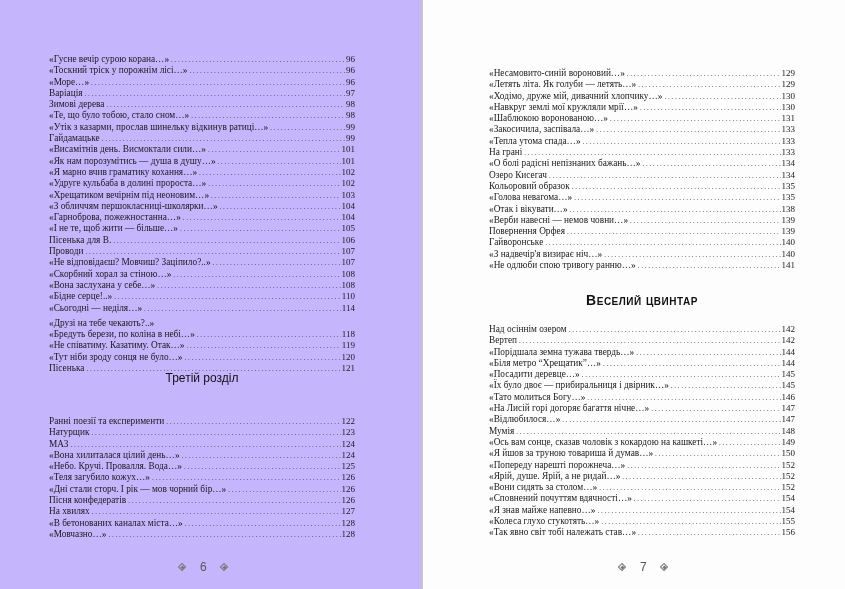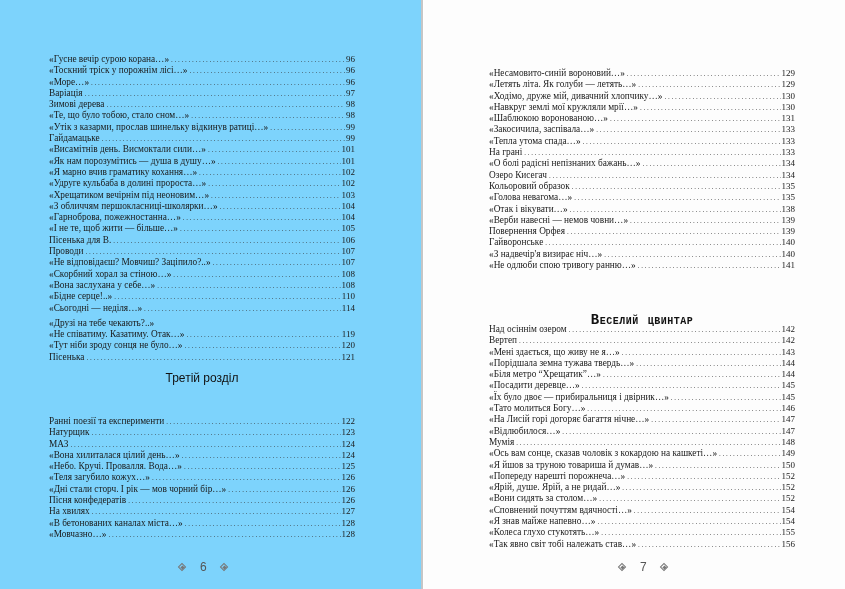--- a/index.html
+++ b/index.html
@@ -2,21 +2,21 @@
 <html><head>
 <meta charset="utf-8">
 <style>
   html, body { margin: 0; padding: 0; }
   body {
     width: 845px; height: 589px; position: relative; overflow: hidden;
     background: #ffffff;
     font-family: "Liberation Serif", "DejaVu Serif", serif;
     color: #1a1a1a;
   }
-  .page { position: absolute; top: 0; height: 589px; background: #7dd3fc; }
+  .page { position: absolute; top: 0; height: 589px; background: #c4b5fd; }
   #page-left { left: 0; width: 421px; }
   #page-right { left: 424px; width: 421px; background: #fdfdfd; }
   .divider { position: absolute; left: 421px; top: 0; width: 2px; height: 589px; background: #c6c6c6; }
 
   .toc { position: absolute; }
   #page-left .toc { left: 49px; width: 306px; top: 54px; }
 
   .row {
     display: flex; align-items: baseline;
     height: 11.3px; line-height: 11.3px;
@@ -34,24 +34,23 @@
   .row .p { flex: 0 0 auto; padding-left: 1px; font-size: 9px; }
   .gap { height: 4px; }
 
   .section-title {
     position: absolute; left: 49px; width: 306px; top: 371px;
     text-align: center; font-family: "Liberation Sans", "DejaVu Sans", sans-serif;
     font-size: 12px; color: #111;
   }
   .section-title-fancy {
     position: absolute; left: 489px; width: 306px; top: 292px;
-    text-align: center; font-family: Liberation Mono, monospace;
+    text-align: center; font-family: Liberation Sans, sans-serif;
     font-weight: bold; font-size: 14px; letter-spacing: 0.5px; color: #111;
     font-variant: small-caps;
-    margin-top: 20px;
   }
 
   .folio {
     position: absolute; top: 560px; display: flex; align-items: center; gap: 14px;
     font-family: "Liberation Sans", "DejaVu Sans", sans-serif; font-size: 12px; color: #555;
   }
   #page-left .folio { left: 178px; }
   .orn { width: 8px; height: 8px; position: relative; }
   .orn::before {
     content: ""; position: absolute; left: 0.5px; top: 0.5px; width: 6px; height: 6px;
@@ -182,20 +181,25 @@
           <span class="t">«Сьогодні — неділя…»</span>
           <span class="d"></span>
           <span class="p">114</span>
         </div>
       </div>
     <div class="gap"></div>
     <div class="row">
       <span class="t">«Друзі на тебе чекають?..»</span>
     </div>
     <div id="lp2">
+        <div class="row">
+          <span class="t">«Бредуть берези, по коліна в небі…»</span>
+          <span class="d"></span>
+          <span class="p">118</span>
+        </div>
         <div class="row">
           <span class="t">«Не співатиму. Казатиму. Отак…»</span>
           <span class="d"></span>
           <span class="p">119</span>
         </div>
         <div class="row">
           <span class="t">«Тут ніби зроду сонця не було…»</span>
           <span class="d"></span>
           <span class="p">120</span>
         </div>
@@ -383,25 +387,20 @@
         <span class="t">Над осіннім озером</span>
         <span class="d"></span>
         <span class="p">142</span>
       </div>
       <div class="row">
         <span class="t">Вертеп</span>
         <span class="d"></span>
         <span class="p">142</span>
       </div>
       <div class="row">
-        <span class="t">«Мені здається, що живу не я…»</span>
-        <span class="d"></span>
-        <span class="p">143</span>
-      </div>
-      <div class="row">
         <span class="t">«Порідшала земна тужава твердь…»</span>
         <span class="d"></span>
         <span class="p">144</span>
       </div>
       <div class="row">
         <span class="t">«Біля метро “Хрещатик”…»</span>
         <span class="d"></span>
         <span class="p">144</span>
       </div>
       <div class="row">

